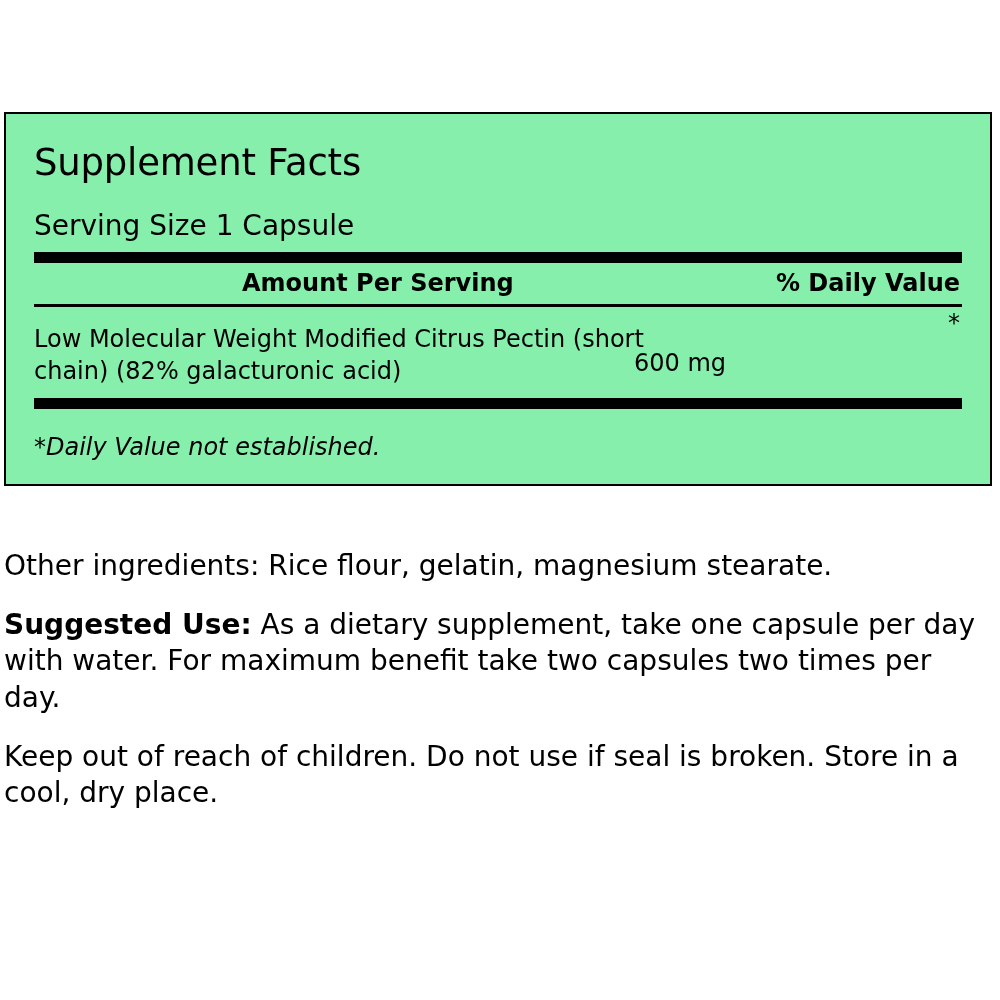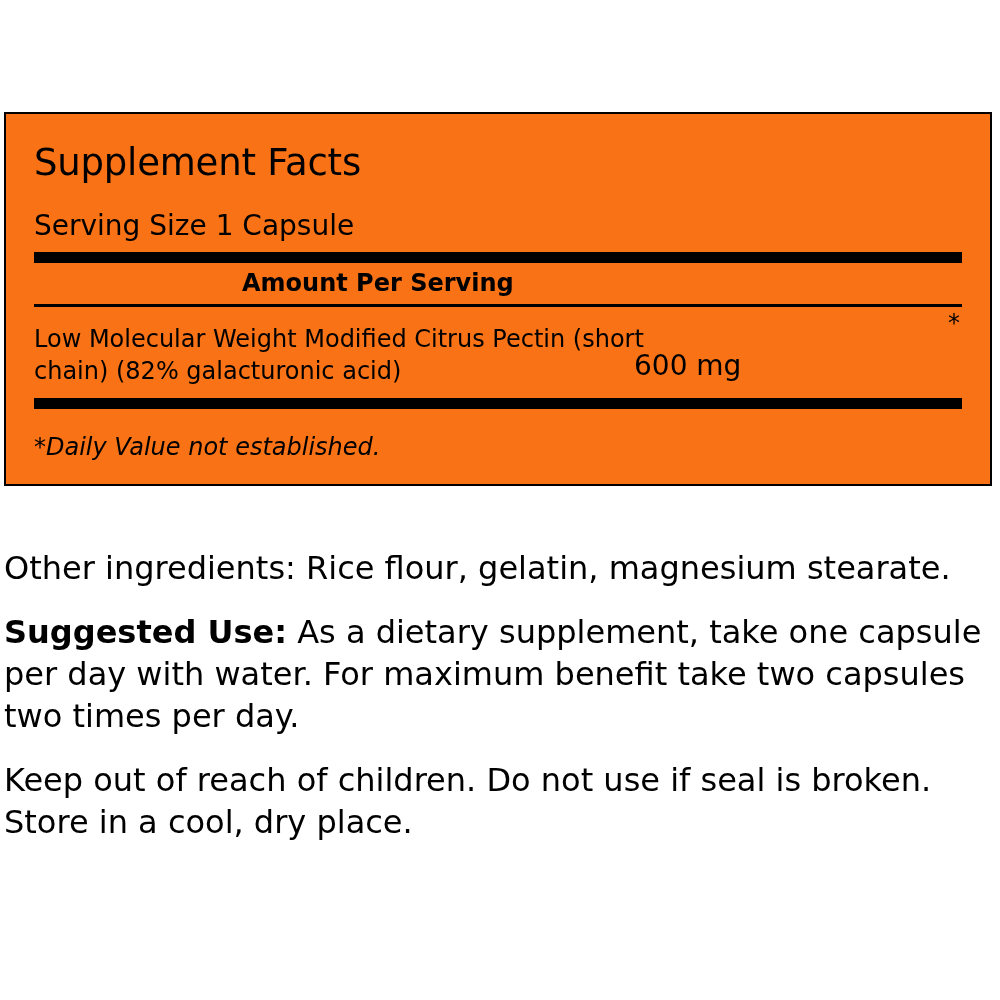--- a/index.html
+++ b/index.html
@@ -23,21 +23,21 @@
   }
 
   
   .sf-panel {
     position: absolute;
     left: 4px;
     top: 112px;
     width: 988px;
     box-sizing: border-box;
     border: 2px solid #000;
-    background: #f97316;
+    background: #86efac;
     padding: 30px 28px 14px 28px;
   }
   .sf-title {
     font-size: 37px;
     font-weight: 400;
     letter-spacing: -0.2px;
     line-height: 1.05;
     margin: 0 0 26px 0;
   }
   .sf-serving {
@@ -80,21 +80,21 @@
   }
   .ing-name {
     display: block;
     width: 690px;
     margin-top: 9px;
   }
   .ing-amount {
     position: absolute;
     left: 600px;
     top: 41px;
-    font-size: 28px;
+    font-size: 24px;
   }
   .ing-dv {
     position: absolute;
     right: 2px;
     top: 4px;
     font-size: 24px;
     line-height: 1;
   }
   .sf-footnote {
     font-size: 24px;
@@ -104,21 +104,21 @@
   }
 
   
   .body-copy {
     position: absolute;
     left: 4px;
     top: 548px;
     width: 986px;
   }
   .para {
-    font-size: 32px;
+    font-size: 28px;
     line-height: 1.31;
     margin: 0 0 22px 0;
   }
   .para:last-child { margin-bottom: 0; }
   .para b { font-weight: bold; }
 </style>
 </head>
 <body>
 
 <div class="page">
@@ -126,20 +126,21 @@
   <div class="sf-panel">
 
     <div class="sf-title">Supplement Facts</div>
 
     <div class="sf-serving">Serving Size 1 Capsule</div>
 
     <div class="rule-thick"></div>
 
     <div class="hdr-row">
       <span class="hdr-amount">Amount Per Serving</span>
+      <span class="hdr-dv">% Daily Value</span>
     </div>
 
     <div class="ing-row">
       <span class="ing-name">Low Molecular Weight Modified Citrus Pectin (short chain) (82% galacturonic acid)</span>
       <span class="ing-amount">600 mg</span>
       <span class="ing-dv">*</span>
     </div>
 
     <div class="rule-medium"></div>
 

